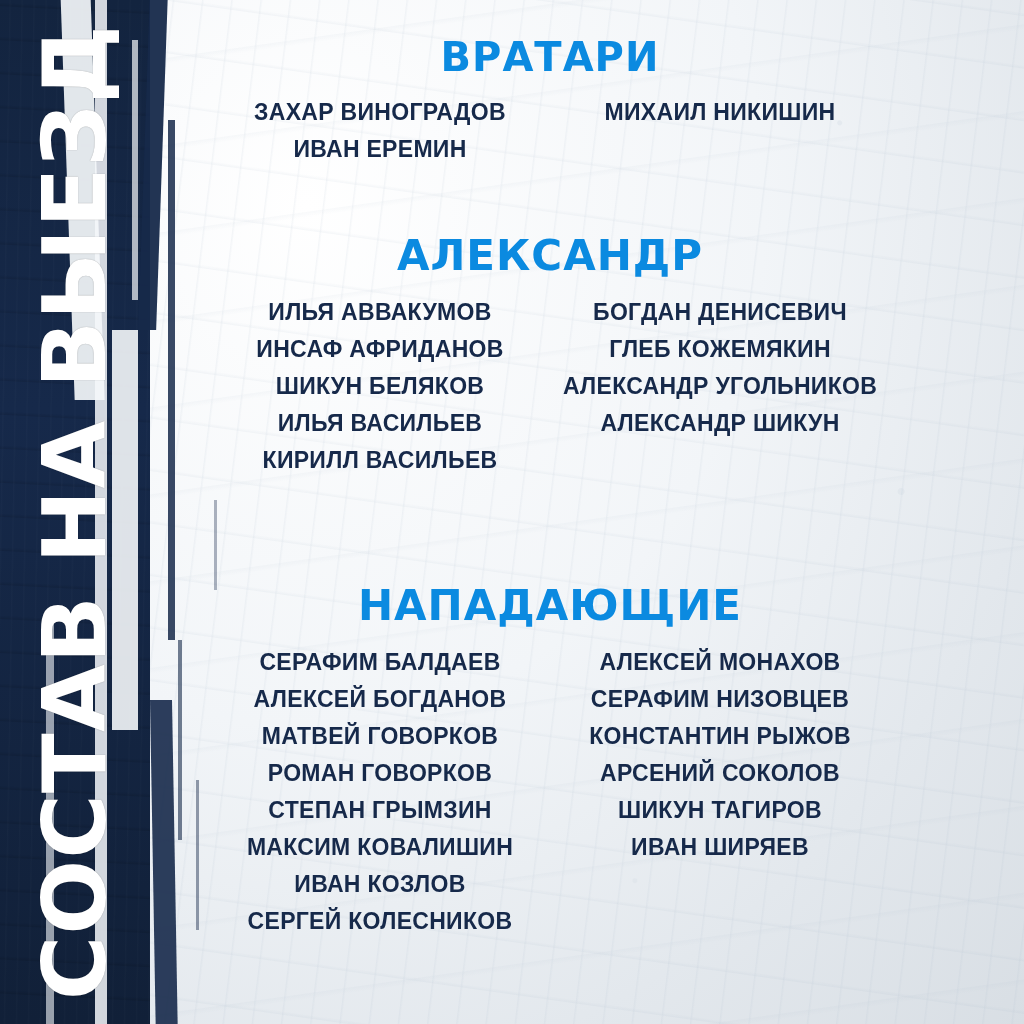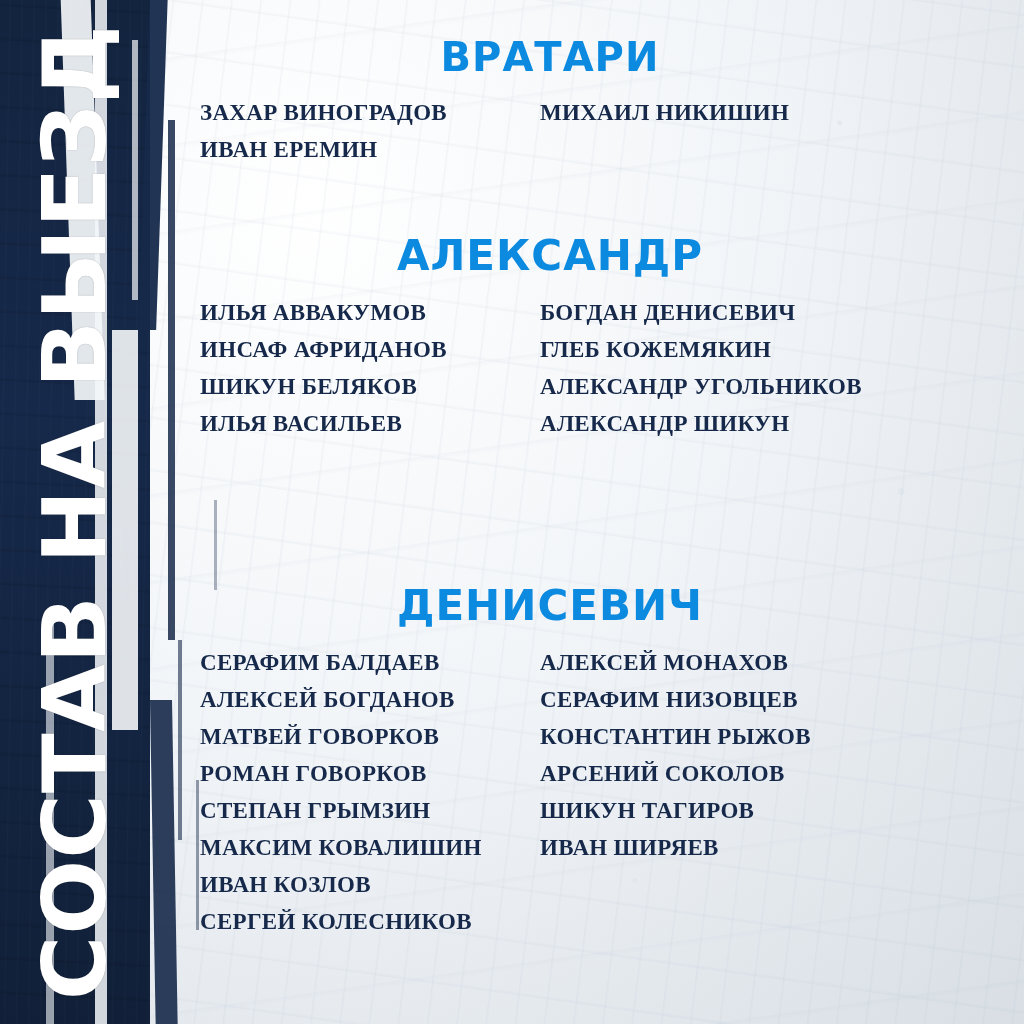--- a/index.html
+++ b/index.html
@@ -126,25 +126,25 @@
   .col {
     position: absolute;
     top: 0;
     width: 360px;
   }
   .col.left  { left: 0; }
   .col.right { left: 340px; }
 
   .player {
     color: #16294a;
-    font-family: Liberation Serif, serif;
+    font-family: Liberation Sans, sans-serif;
     font-weight: bold;
     font-size: 23px;
     letter-spacing: .3px;
-    text-align: left;
+    text-align: center;
     line-height: 1.0;
     padding: 7px 0;
     white-space: nowrap;
   }
 
   
   #sec-goalies   { top: 18px;  left: 0; }
   #sec-defenders { top: 215px; left: 0; }
   #sec-forwards  { top: 565px; left: 0; }
 
@@ -203,32 +203,33 @@
     </div>
 
     <div class="section" id="sec-defenders">
       <div class="section-title">АЛЕКСАНДР</div>
       <div class="cols">
         <div class="col left">
           <div class="player">ИЛЬЯ АВВАКУМОВ</div>
           <div class="player">ИНСАФ АФРИДАНОВ</div>
           <div class="player">ШИКУН БЕЛЯКОВ</div>
           <div class="player">ИЛЬЯ ВАСИЛЬЕВ</div>
+          <div class="player">КИРИЛЛ ВАСИЛЬЕВ</div>
         </div>
         <div class="col right">
           <div class="player">БОГДАН ДЕНИСЕВИЧ</div>
           <div class="player">ГЛЕБ КОЖЕМЯКИН</div>
           <div class="player">АЛЕКСАНДР УГОЛЬНИКОВ</div>
           <div class="player">АЛЕКСАНДР ШИКУН</div>
         </div>
       </div>
     </div>
 
     <div class="section" id="sec-forwards">
-      <div class="section-title">ДЕНИСЕВИЧ</div>
+      <div class="section-title">НАПАДАЮЩИЕ</div>
       <div class="cols">
         <div class="col left">
           <div class="player">СЕРАФИМ БАЛДАЕВ</div>
           <div class="player">АЛЕКСЕЙ БОГДАНОВ</div>
           <div class="player">МАТВЕЙ ГОВОРКОВ</div>
           <div class="player">РОМАН ГОВОРКОВ</div>
           <div class="player">СТЕПАН ГРЫМЗИН</div>
           <div class="player">МАКСИМ КОВАЛИШИН</div>
           <div class="player">ИВАН КОЗЛОВ</div>
           <div class="player">СЕРГЕЙ КОЛЕСНИКОВ</div>

